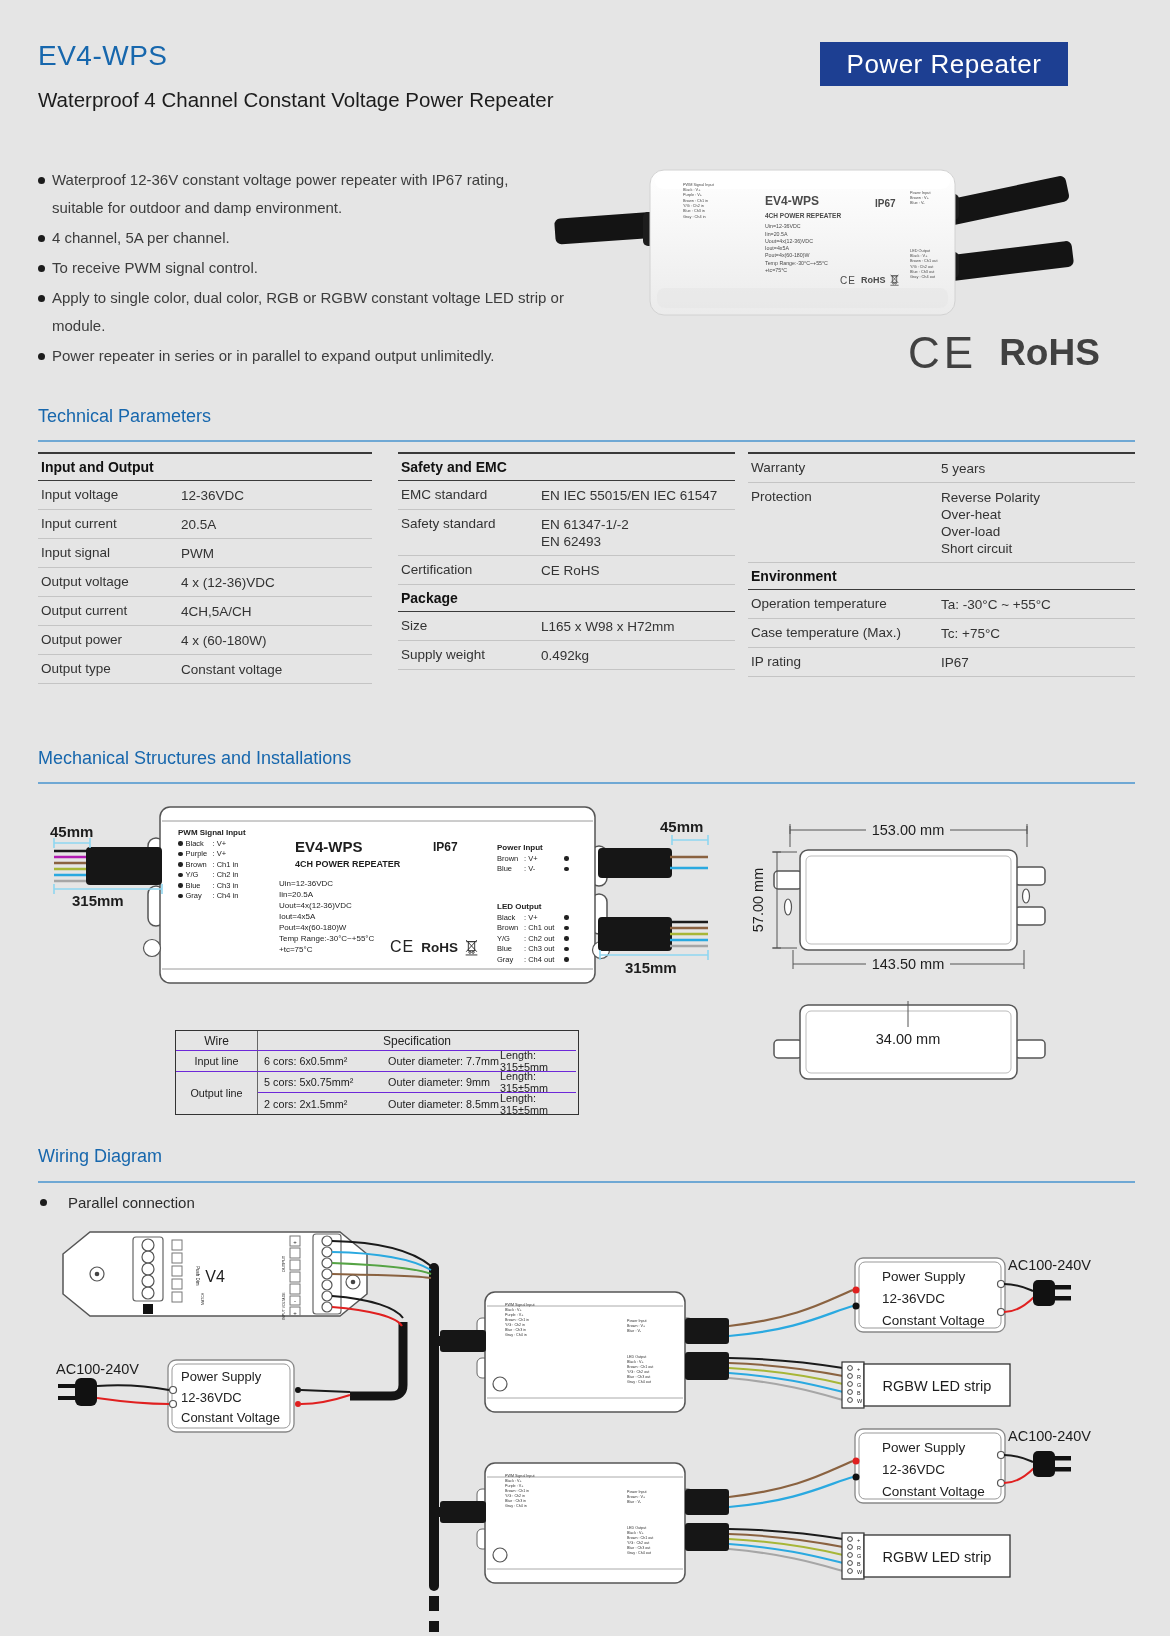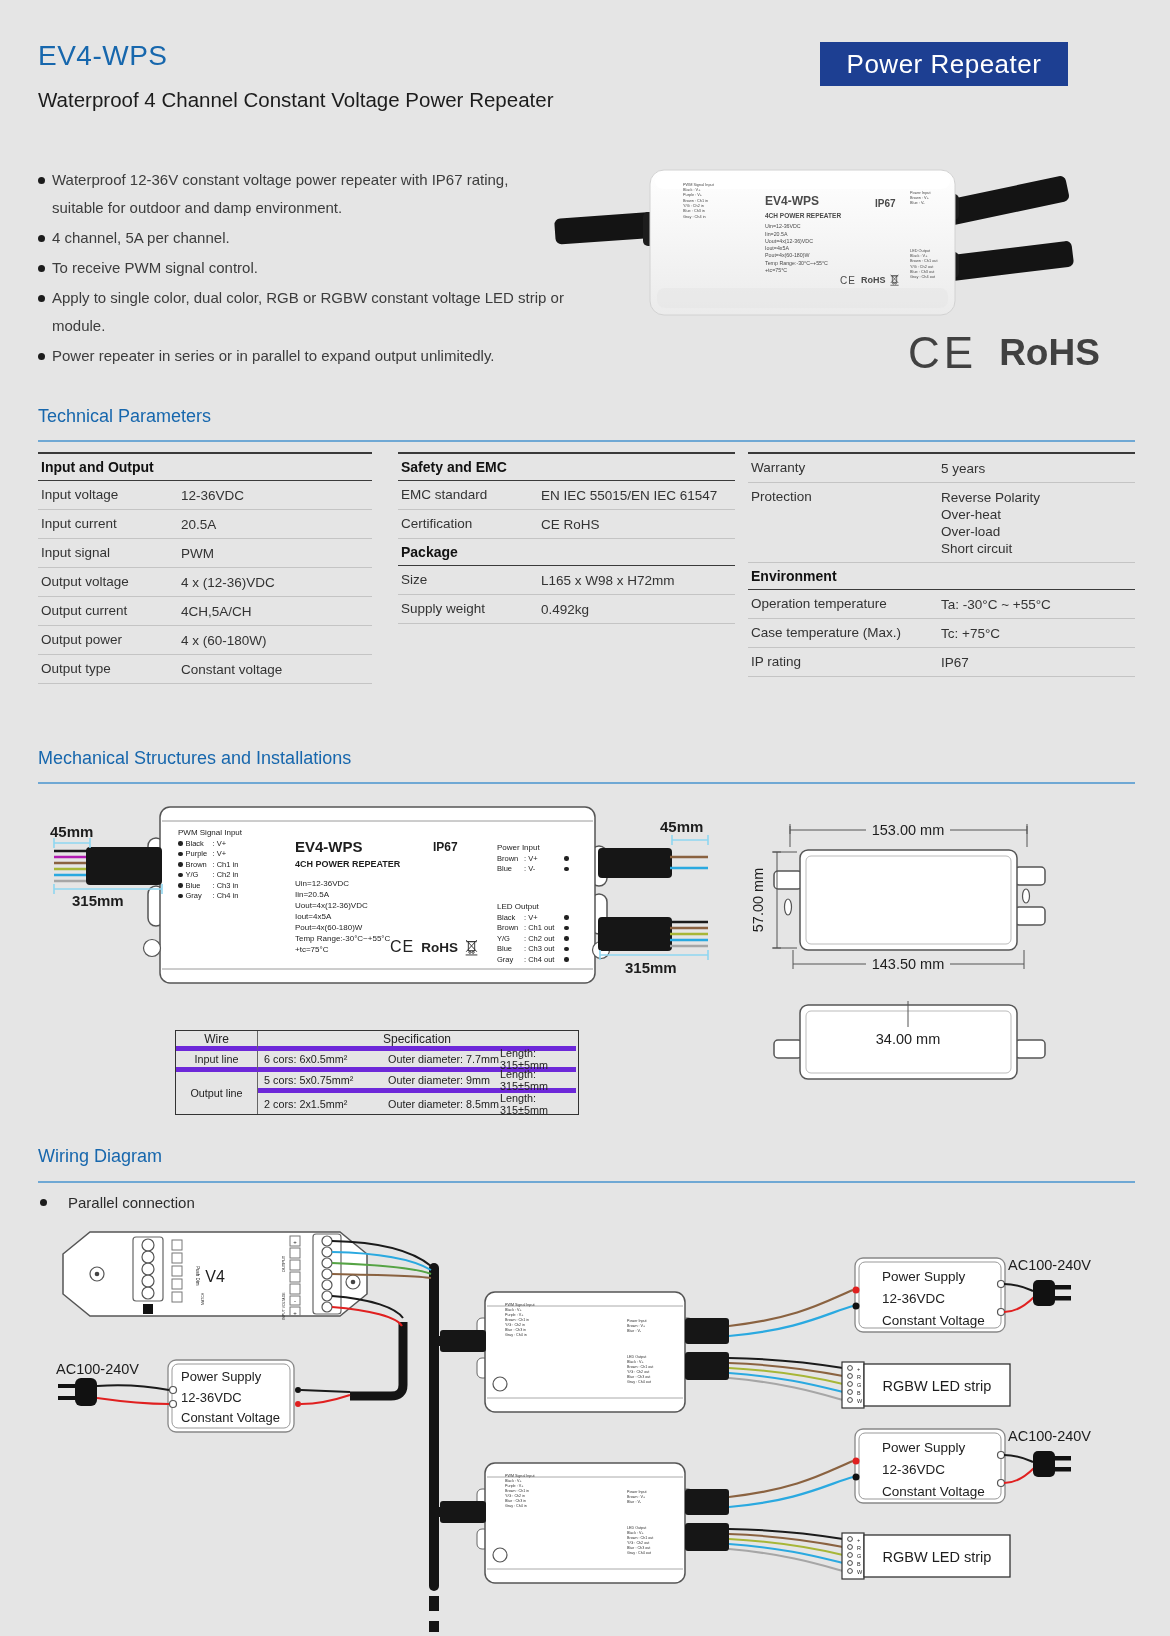--- a/index.html
+++ b/index.html
@@ -35,37 +35,37 @@
   
   .sec-h{font-size:18px;color:#1767ad;}
   .sec-rule{height:2px;background:#6fa8d4;}
   
   .tbl{border-top:2px solid #3a3a3a;font-size:13.5px;color:#333;}
   .tbl .hd{font-weight:700;font-size:14px;padding:5px 3px;border-bottom:1px solid #3a3a3a;color:#111;}
   .tbl .row{display:flex;border-bottom:1px solid #c4c4c4;padding:5.5px 3px;}
   .tbl .lab{flex:0 0 var(--lw,140px);}
   .tbl .val{flex:1;white-space:pre-line;line-height:17px;}
   
-  .fv-title{font-size:8px;font-weight:400;color:#222;margin-bottom:1px;}
+  .fv-title{font-size:8px;font-weight:700;color:#222;margin-bottom:1px;}
   .fv-row{display:flex;align-items:center;height:10.5px;font-size:7.5px;color:#222;}
   .fv-dot{width:4.5px;height:4.5px;background:#222;border-radius:50%;margin-right:3px;flex:0 0 auto;}
   .fv-nm{width:27px;}
   .fv-row.trail .fv-dot{order:3;margin-right:0;margin-left:4px;}
   .fv-row.trail .fv-val{width:36px;}
   .fv-model{font-size:15px;font-weight:700;color:#1d1d1d;}
   .fv-type{font-size:9px;font-weight:700;color:#1d1d1d;margin-top:4px;}
   .fv-specs{font-size:8px;line-height:11px;white-space:pre-line;color:#1d1d1d;}
   .fv-ip{font-size:12px;font-weight:700;color:#1d1d1d;}
   .fv-cert{display:flex;align-items:center;gap:7px;color:#222;}
   .fv-ce{font-size:16px;letter-spacing:1px;}
   .fv-rohs{font-size:13.5px;font-weight:700;}
   
   .wire-table{left:175px;top:1030px;width:402px;border:1.5px solid #333;font-size:10.8px;color:#222;
               display:grid;grid-template-columns:82px 318px;grid-template-rows:20px 21px 21px 21px;}
-  .wt{border-bottom:5px solid #6d28d9;display:flex;align-items:center;}
+  .wt{border-bottom:1px solid #6d28d9;display:flex;align-items:center;}
   .wt.c1{border-right:1px solid #666;justify-content:center;}
   .wt.hdr{font-size:12px;justify-content:center;}
   .wt.last{border-bottom:none;}
   .wt .s1{width:124px;padding-left:6px;}
   .wt .s2{width:112px;}
   .wt .s3{width:76px;}
   .wt.span2{grid-row:3/5;border-bottom:none;}
   
   .ps-text{position:absolute;font-size:13px;line-height:20.5px;white-space:pre-line;color:#222;}
   .mini2{position:absolute;font-size:8px;line-height:11px;white-space:pre-line;transform:scale(.46);transform-origin:0 0;color:#333;width:220px;}
@@ -223,20 +223,25 @@
       </div>
   </div>
 
   <div class="abs tbl" style="left:398px;top:452px;width:337px;--lw:140px">
     <div class="hd">Safety and EMC</div>
     <div class="row">
         <span class="lab">EMC standard</span>
         <span class="val">EN IEC 55015/EN IEC 61547</span>
       </div>
     <div class="row">
+        <span class="lab">Safety standard</span>
+        <span class="val">EN 61347-1/-2
+EN 62493</span>
+      </div>
+    <div class="row">
         <span class="lab">Certification</span>
         <span class="val">CE RoHS</span>
       </div>
     <div class="hd">Package</div>
     <div class="row">
         <span class="lab">Size</span>
         <span class="val">L165 x W98 x H72mm</span>
       </div>
     <div class="row">
         <span class="lab">Supply weight</span>
@@ -413,21 +418,21 @@
       <div class="fv-row">
           <span class="fv-dot"></span>
           <span class="fv-nm">Gray</span>
           <span>: Ch4 in</span>
         </div>
     </div>
     <div class="abs" style="left:295px;top:48px">
       <div class="fv-model">EV4-WPS</div>
       <div class="fv-type">4CH POWER REPEATER</div>
     </div>
-    <div class="abs fv-specs" style="left:295px;top:88px">Uin=12-36VDC
+    <div class="abs fv-specs" style="left:279px;top:88px">Uin=12-36VDC
 Iin=20.5A
 Uout=4x(12-36)VDC
 Iout=4x5A
 Pout=4x(60-180)W
 Temp Range:-30°C~+55°C
 +tc=75°C</div>
     <div class="abs fv-ip" style="left:433px;top:50px">IP67</div>
     <div class="abs" style="left:497px;top:53px;width:88px">
       <div class="fv-title">Power Input</div>
       <div class="fv-row trail">

